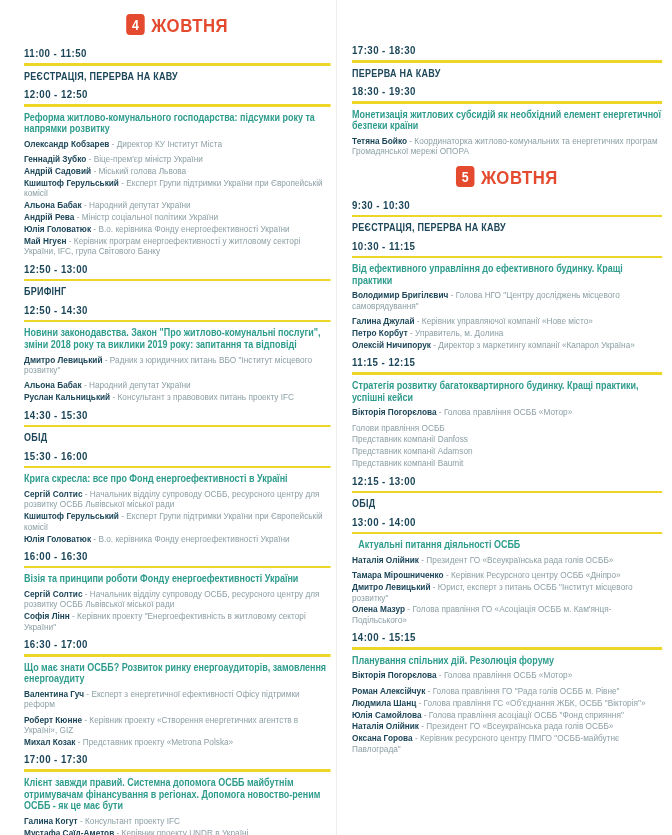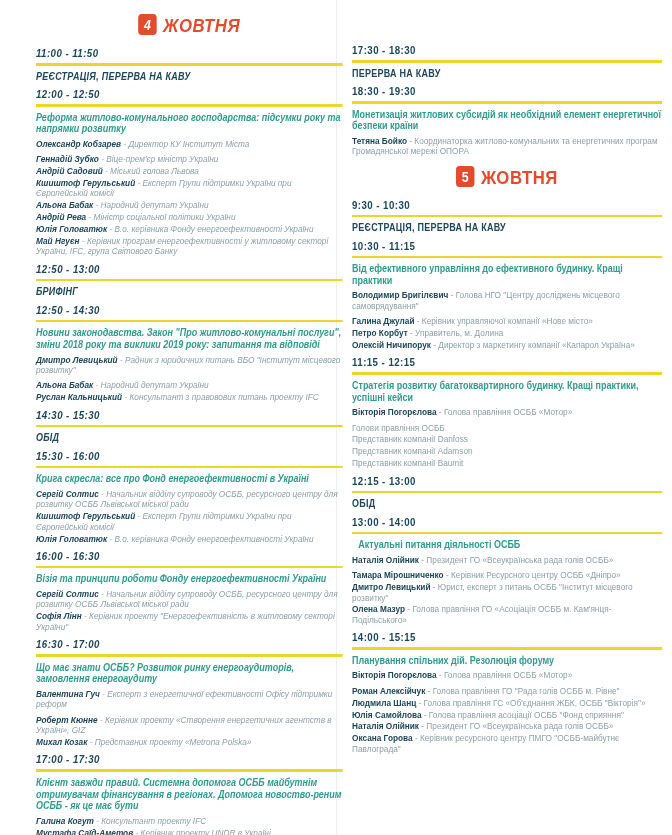--- a/index.html
+++ b/index.html
@@ -4,21 +4,21 @@
 <style>
   html,body { margin:0; padding:0; }
   body {
     width:672px; height:835px; background:#ffffff; overflow:hidden;
     font-family:"Liberation Sans","DejaVu Sans",sans-serif;
     color:#1C4659; position:relative;
   }
   .page { position:relative; width:672px; height:835px; display:flex; }
   .divider { position:absolute; left:336px; top:0; width:1px; height:100%; background:#ECEFEF; }
   .col { box-sizing:border-box; width:336px; flex:0 0 336px; }
-  .col-left  { padding:12px 0 0 36px;font-style:italic; }
+  .col-left  { padding:12px 0 0 24px; }
   .col-right { padding:44px 12px 0 16px; }
   .col-inner { width:348px; transform:scaleX(0.881); transform-origin:0 0; }
   .col-right .col-inner { width:352px; }
 
   .day-header { text-align:center; margin:2px 0 10px; color:#E34A2E; font-weight:bold;
                 font-size:19px; letter-spacing:0.6px; }
   .col-right .day-header { margin-top:9px; }
   .day-badge { display:inline-block; background:#E34A2E; color:#ffffff; border-radius:4px;
                width:21px; height:21px; line-height:22px; font-size:14px; text-align:center;
                margin-right:7px; vertical-align:2px; font-weight:bold; }

